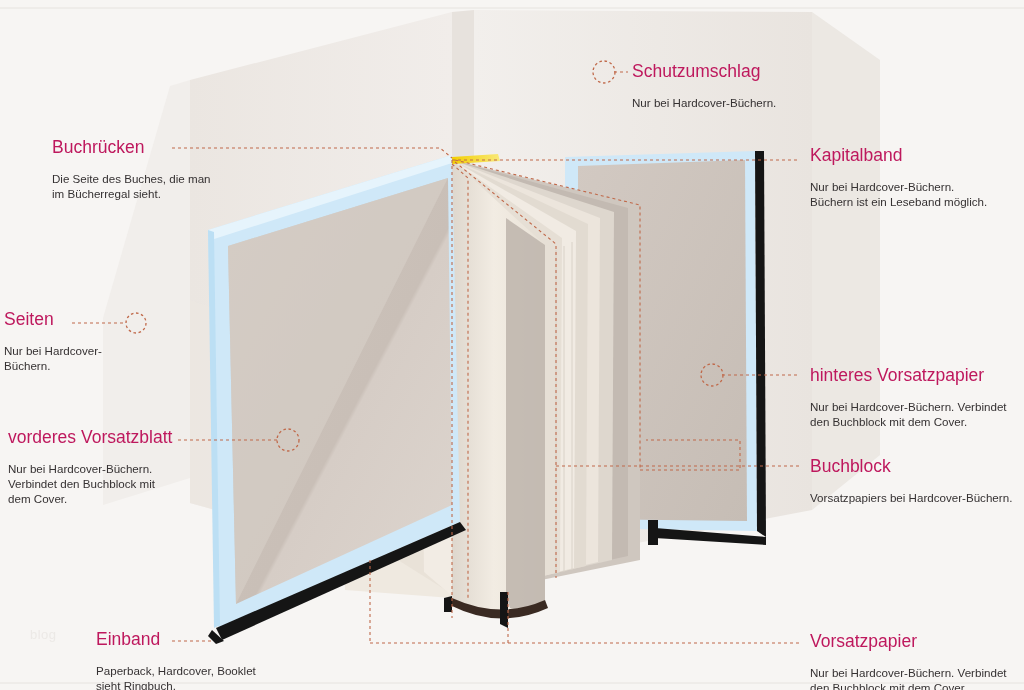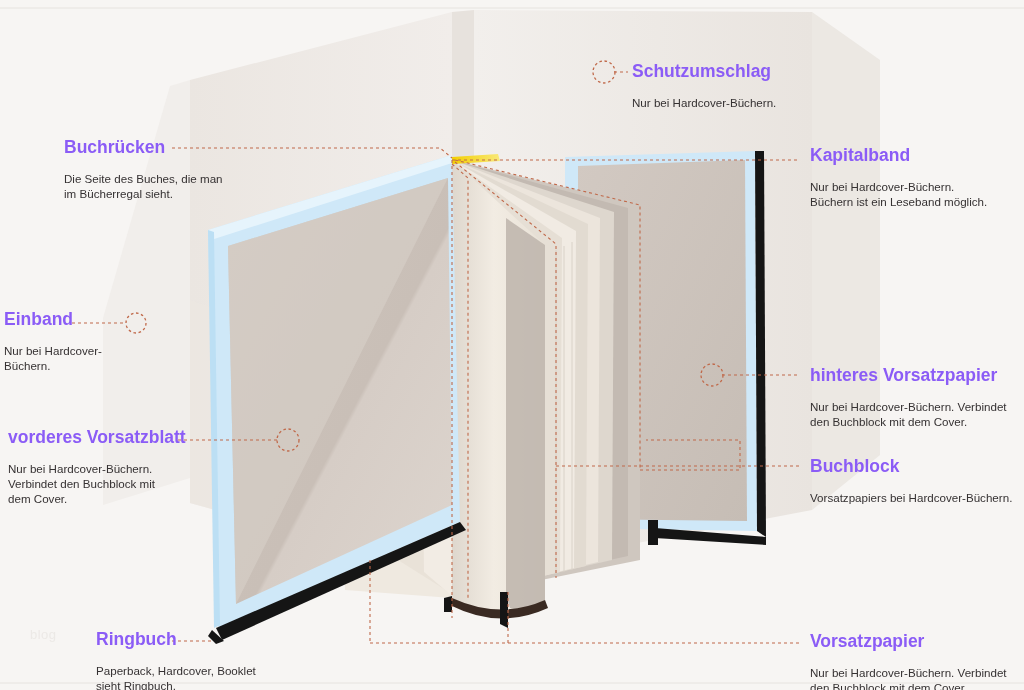--- a/index.html
+++ b/index.html
@@ -21,23 +21,23 @@
     left: 0; top: 0;
     width: 1024px;
     height: 690px;
   }
   .label {
     position: absolute;
     color: #231f20;
   }
   .label .title {
     font-size: 17.5px;
-    font-weight: 700;
+    font-weight: 400;
     line-height: 1.08;
-    color: #8b5cf6;
+    color: #be185d;
     white-space: nowrap;
   }
   .label .desc {
     font-size: 11.6px;
     font-weight: 400;
     line-height: 1.30;
     color: #353132;
     margin-top: 14px;
   }
   .label.right .title,
@@ -214,38 +214,38 @@
       <circle cx="712" cy="375" r="11"></circle>
     </g>
 
   </svg>
 
   <div class="label right" style="left:632px; top:62px;">
     <div class="title">Schutzumschlag</div>
     <div class="desc">Nur bei Hardcover-Büchern.</div>
   </div>
 
-  <div class="label left" style="left:64px; top:138px;">
+  <div class="label left" style="left:52px; top:138px;">
     <div class="title">Buchrücken</div>
     <div class="desc">
       <div>Die Seite des Buches, die man</div>
       <div>im Bücherregal sieht.</div>
     </div>
   </div>
 
   <div class="label right" style="left:810px; top:146px;">
     <div class="title">Kapitalband</div>
     <div class="desc">
       <div>Nur bei Hardcover-Büchern.</div>
       <div>Büchern ist ein Leseband möglich.</div>
     </div>
   </div>
 
   <div class="label left" style="left:4px; top:310px;">
-    <div class="title">Einband</div>
+    <div class="title">Seiten</div>
     <div class="desc">
       <div>Nur bei Hardcover-</div>
       <div>Büchern.</div>
     </div>
   </div>
 
   <div class="label right" style="left:810px; top:366px;">
     <div class="title">hinteres Vorsatzpapier</div>
     <div class="desc">
       <div>Nur bei Hardcover-Büchern. Verbindet</div>
@@ -263,21 +263,21 @@
   </div>
 
   <div class="label right" style="left:810px; top:457px;">
     <div class="title">Buchblock</div>
     <div class="desc">
       <div>Vorsatzpapiers bei Hardcover-Büchern.</div>
     </div>
   </div>
 
   <div class="label left" style="left:96px; top:630px;">
-    <div class="title">Ringbuch</div>
+    <div class="title">Einband</div>
     <div class="desc">
       <div>Paperback, Hardcover, Booklet</div>
       <div>sieht Ringbuch.</div>
     </div>
   </div>
 
   <div class="label right" style="left:810px; top:632px;">
     <div class="title">Vorsatzpapier</div>
     <div class="desc">
       <div>Nur bei Hardcover-Büchern. Verbindet</div>

